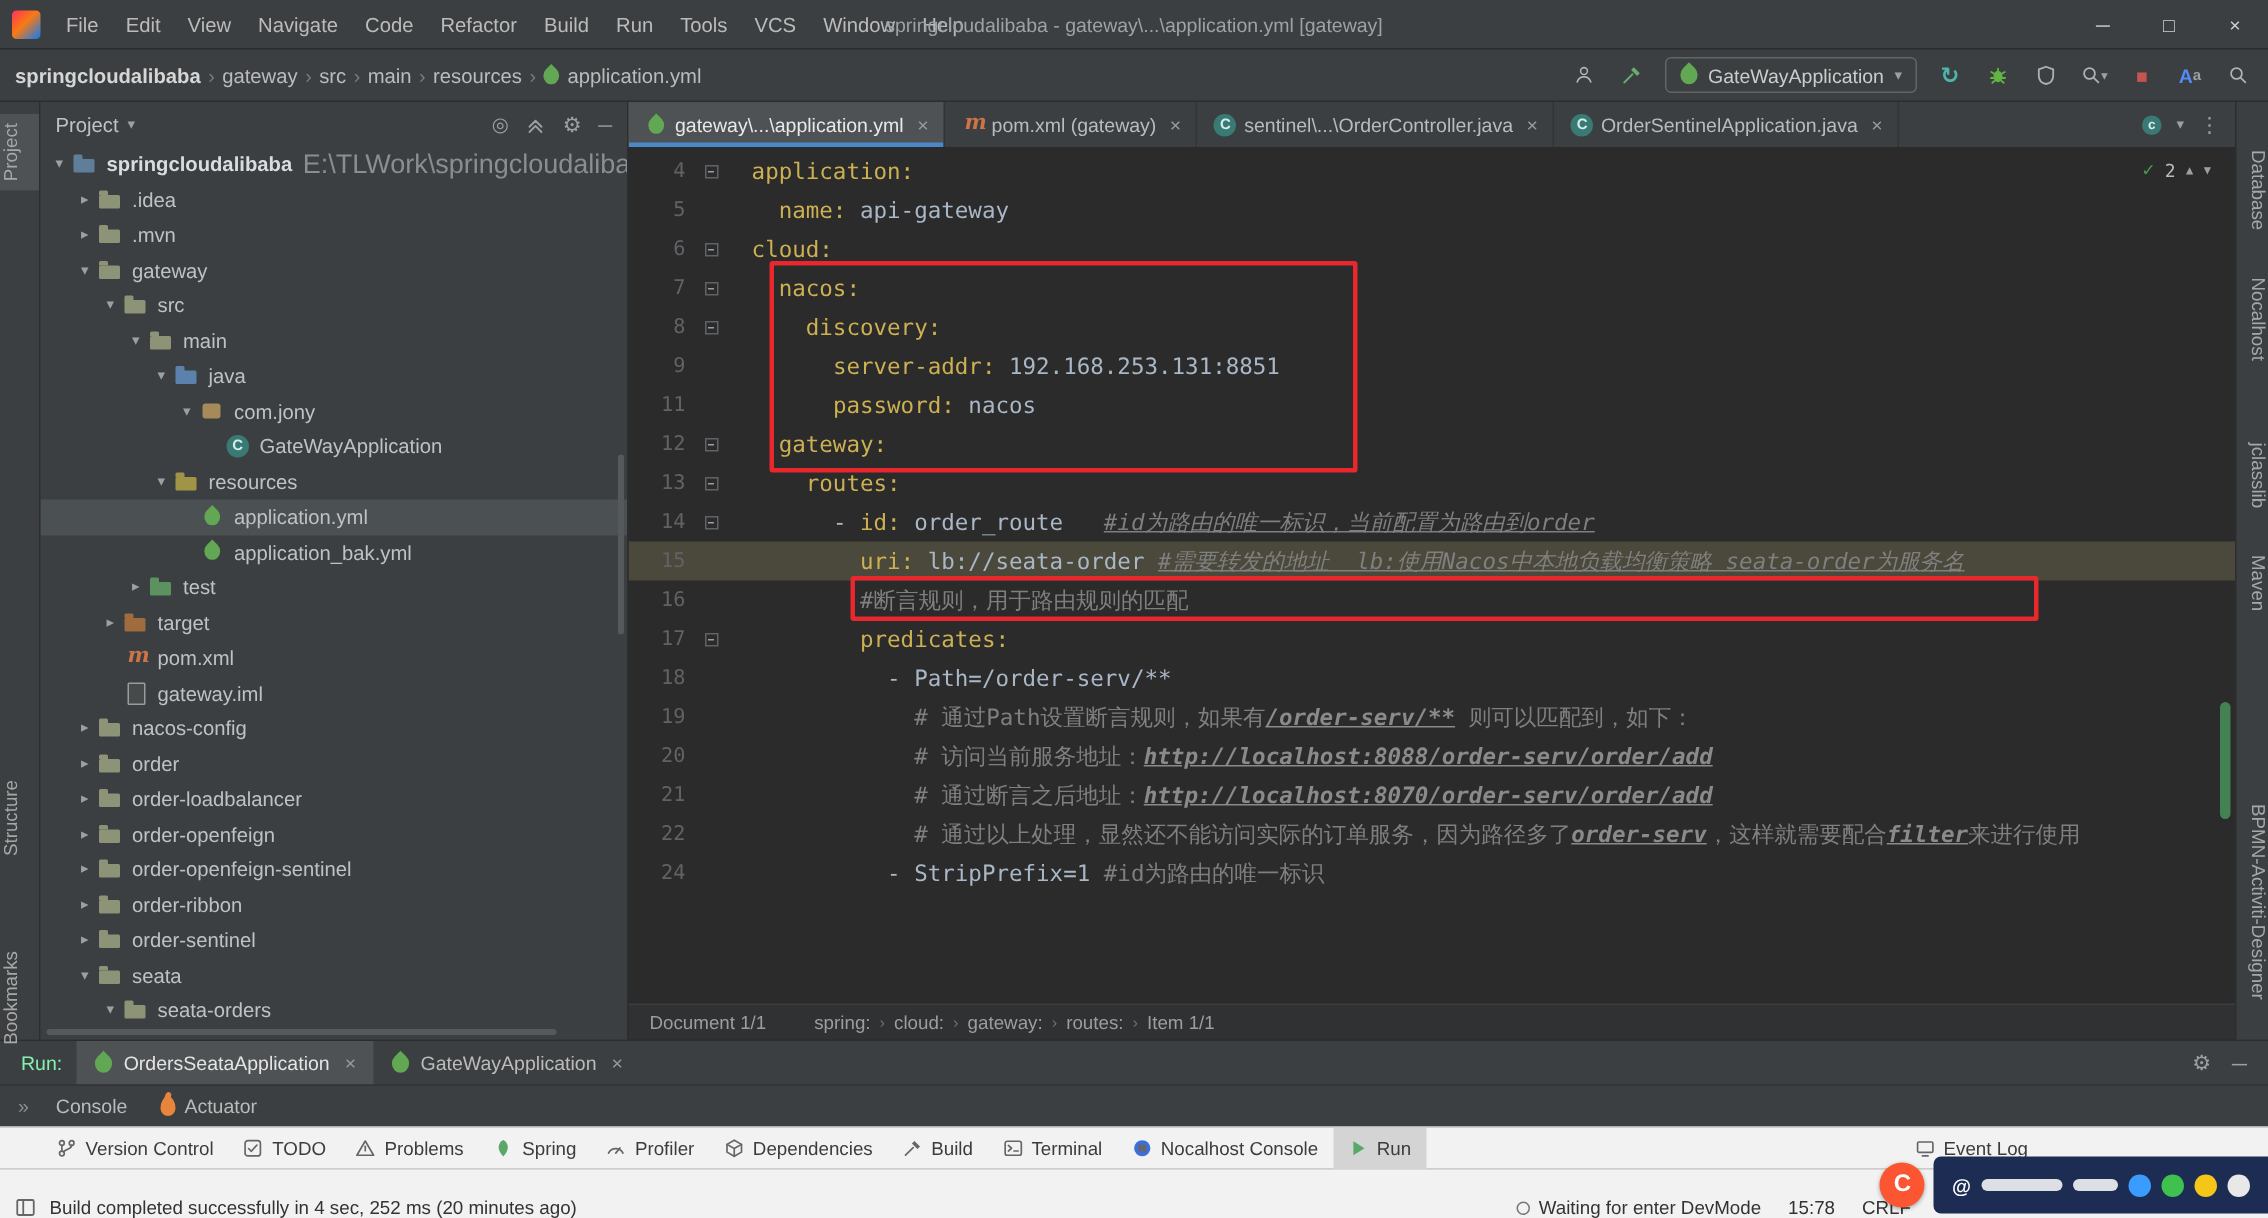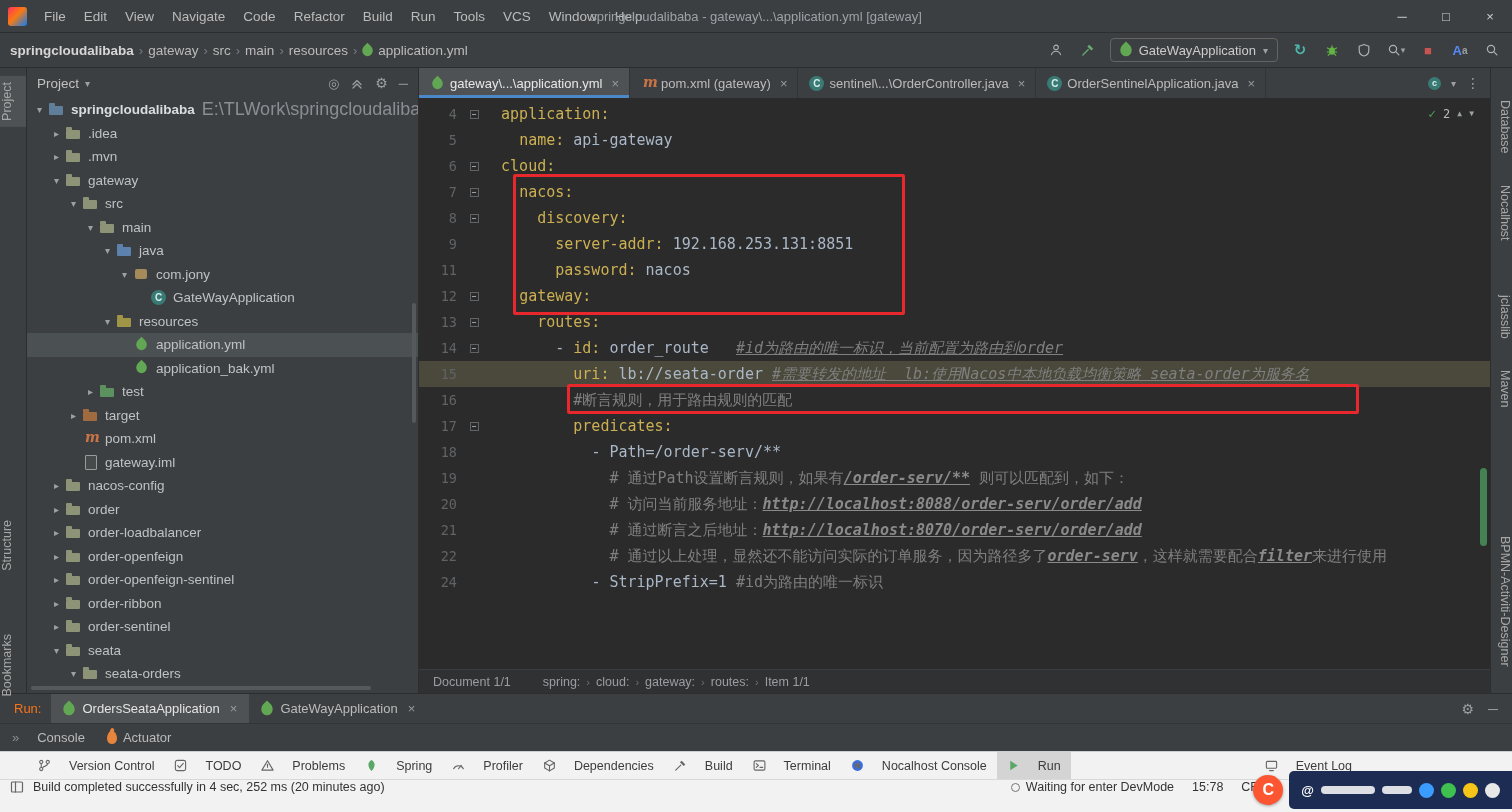--- a/index.html
+++ b/index.html
@@ -101,39 +101,39 @@
   .insp-check{color:#499c54;font-size:13px;font-weight:bold;}
   .insp-count{color:#bbb;}
   .insp-arrow{color:#9da0a3;font-size:8px;}
   .ed-scrollbar{position:absolute;right:3px;top:370px;width:7px;height:78px;border-radius:4px;background:rgba(77,160,97,.75);z-index:7;}
   .ed-breadcrumbs{height:24px;flex:none;background:#2f3133;border-top:1px solid #3a3d3f;display:flex;align-items:center;padding:0 14px;font-size:12.5px;color:#9a9ea2;gap:6px;}
   .edbc-doc{margin-right:26px;}
   .edbc-sep{color:#6d7175;font-size:11px;}
 
   
   .run-header{height:30px;flex:none;background:#3c3f41;border-top:1px solid #2d2d2d;display:flex;align-items:stretch;}
-  .run-label{display:flex;align-items:center;padding:0 10px 0 14px;font-size:13px;color:#f97316;}
+  .run-label{display:flex;align-items:center;padding:0 10px 0 14px;font-size:13px;color:#86efac;}
   .run-tab{display:flex;align-items:center;gap:7px;padding:0 12px;font-size:13px;color:#bbb;cursor:default;}
   .run-tab.active{background:#4e5254;color:#e4e4e4;}
   .run-leaf{width:12px;height:12px;background:#62a753;border-radius:0 55% 45% 55%;transform:rotate(45deg);flex:none;}
   .run-actions{margin-left:auto;display:flex;align-items:center;gap:14px;padding-right:14px;color:#9da0a3;font-size:14px;}
   .console-tabs{height:28px;flex:none;background:#3c3f41;border-top:1px solid #323537;display:flex;align-items:center;padding:0 12px;gap:18px;font-size:13px;color:#bbb;}
   .chevrons{color:#8a8e92;font-size:13px;}
   .subtab{display:flex;align-items:center;gap:6px;}
   .flame{width:10px;height:13px;background:#e8853d;border-radius:50% 50% 50% 50%/60% 60% 40% 40%;position:relative;}
   .flame::before{content:"";position:absolute;left:3px;top:-3px;width:4px;height:6px;background:#e8853d;border-radius:50% 50% 0 0;transform:rotate(18deg);}
 
   
   .tool-window-bar{height:28px;flex:none;background:#f2f2f2;border-top:1px solid #cfcfcf;display:flex;align-items:stretch;padding-left:28px;color:#3c3c3c;}
-  .twb-item{display:flex;align-items:center;gap:18px;padding:0 10px;font-size:12.5px;cursor:default;white-space:nowrap;color:#3c3c3c;}
+  .twb-item{display:flex;align-items:center;gap:6px;padding:0 10px;font-size:12.5px;cursor:default;white-space:nowrap;color:#3c3c3c;}
   .twb-item.active{background:#d4d4d4;}
   .twb-item .icon-svg{color:#666;display:inline-flex;}
   .twb-item .icon-svg svg{width:13px;height:13px;}
   .twb-right{margin-left:auto;margin-right:150px;display:flex;}
-  .statusbar{height:33px;flex:none;background:#f2f2f2;border-top:1px solid #d9d9d9;display:flex;align-items:flex-start;padding:0 10px;color:#333;font-size:12.5px;position:relative;}
+  .statusbar{height:33px;flex:none;background:#f2f2f2;border-top:1px solid #d9d9d9;display:flex;align-items:flex-end;padding:0 10px;color:#333;font-size:12.5px;position:relative;}
   .sb-ic{color:#666;display:inline-flex;margin-right:9px;}
   .sb-right{margin-left:auto;display:flex;align-items:center;gap:18px;padding-right:228px;color:#333;}
   .devmode{display:flex;align-items:center;gap:6px;}
   .devdot{width:9px;height:9px;border:1.5px solid #777;border-radius:50%;display:inline-block;}
 
   
   .watermark{position:absolute;right:0;bottom:3px;display:flex;align-items:center;gap:6px;z-index:30;}
   .csdn-logo{width:30px;height:30px;border-radius:50%;background:#fc5531;color:#fff;font-weight:bold;font-size:16px;display:flex;align-items:center;justify-content:center;box-shadow:0 1px 3px rgba(0,0,0,.35);}
   .wm-panel{height:38px;background:#1c2c52;border-radius:5px 0 0 5px;display:flex;align-items:center;gap:7px;padding:0 12px 0 12px;}
   .wm-at{color:#fff;font-size:13px;font-weight:bold;}

